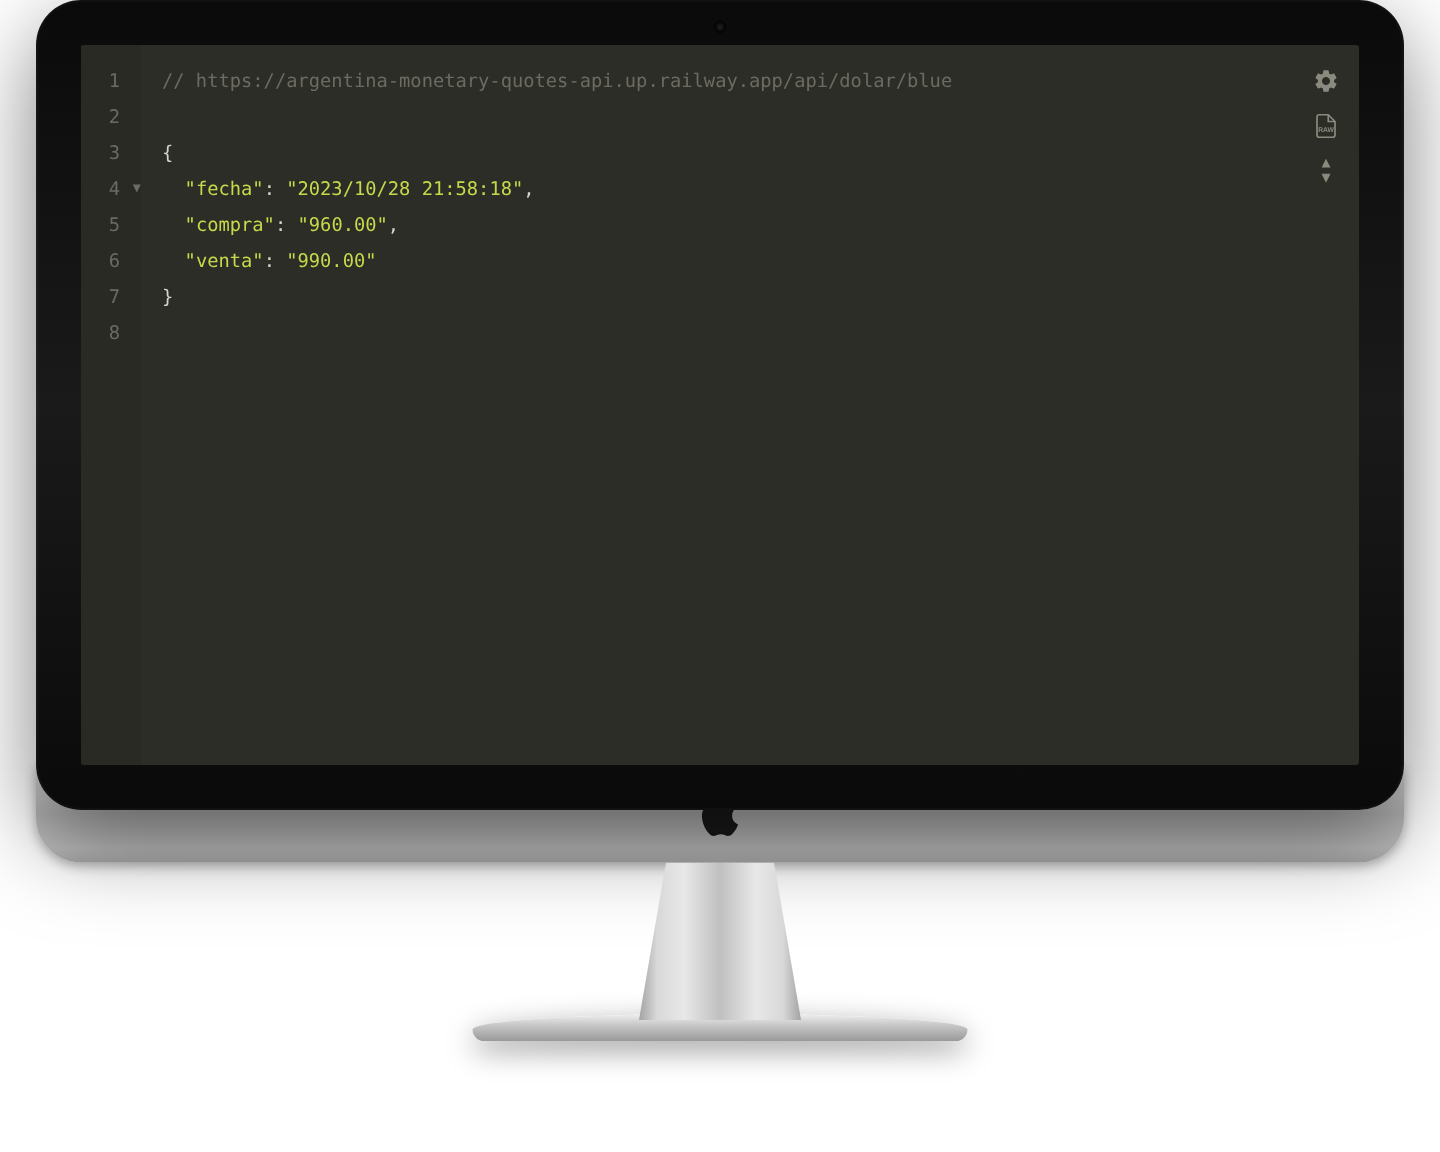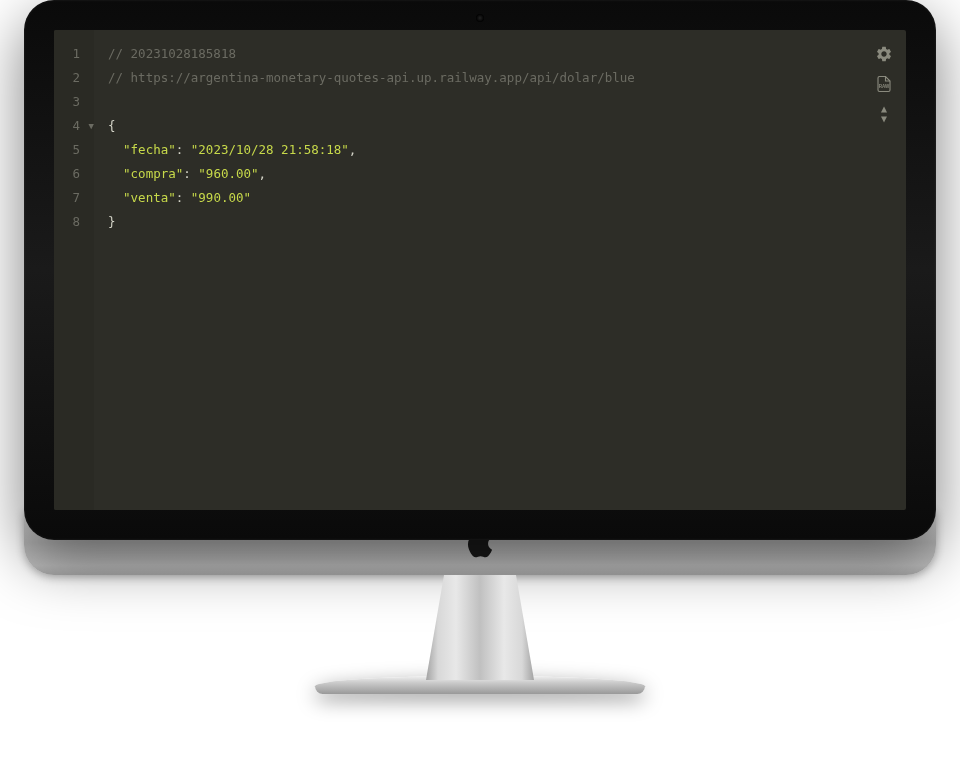--- a/index.html
+++ b/index.html
@@ -155,21 +155,20 @@
         <div class="line-num">1</div>
         <div class="line-num">2</div>
         <div class="line-num">3</div>
         <div class="line-num"><span>4</span><span class="fold-marker">▼</span></div>
         <div class="line-num">5</div>
         <div class="line-num">6</div>
         <div class="line-num">7</div>
         <div class="line-num">8</div>
       </div>
       <div class="code-area">
-        <div class="code-line"><span class="comment">// 20231028185818</span></div>
         <div class="code-line"><span class="comment">// https://argentina-monetary-quotes-api.up.railway.app/api/dolar/blue</span></div>
         <div class="code-line"></div>
         <div class="code-line"><span class="brace">{</span></div>
         <div class="code-line">  <span class="key">"fecha"</span><span class="colon">: </span><span class="string">"2023/10/28 21:58:18"</span><span class="punct">,</span></div>
         <div class="code-line">  <span class="key">"compra"</span><span class="colon">: </span><span class="string">"960.00"</span><span class="punct">,</span></div>
         <div class="code-line">  <span class="key">"venta"</span><span class="colon">: </span><span class="string">"990.00"</span><span class="punct"></span></div>
         <div class="code-line"><span class="brace">}</span></div>
       </div>
       <div class="toolbar">
         <div class="tool-icon" title="Settings">

